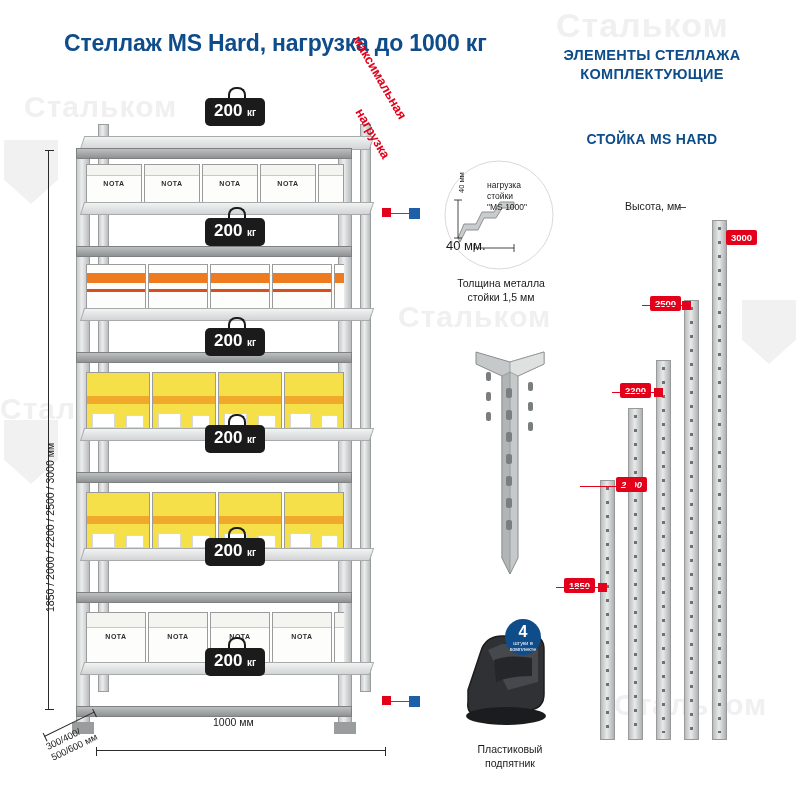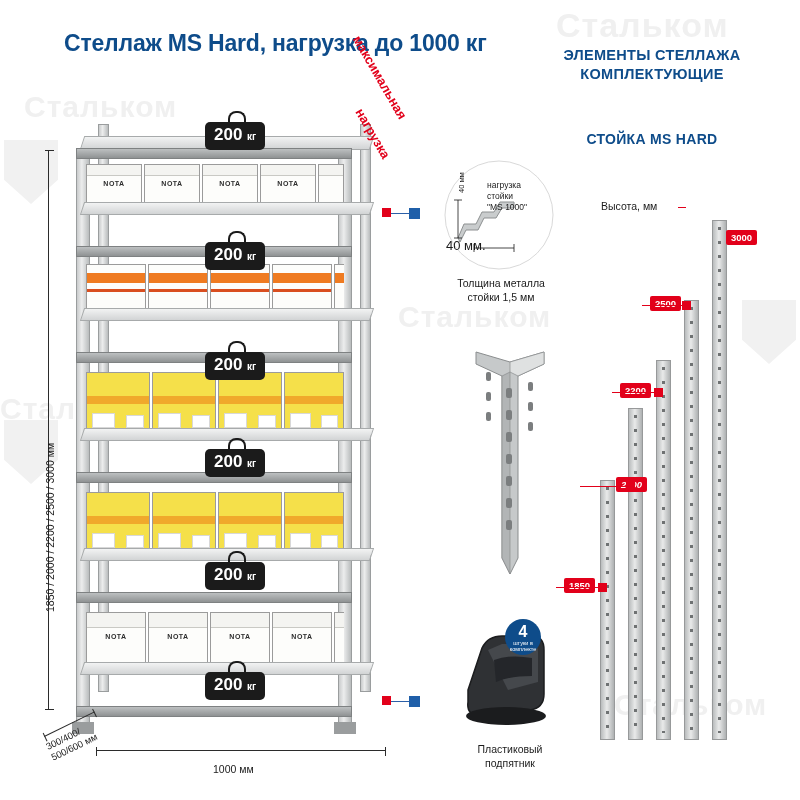--- a/index.html
+++ b/index.html
@@ -58,21 +58,20 @@
   .bx.yellow{background:#f5e04a;}
   .bx.yellow .stripe{position:absolute;left:0;right:0;top:40%;height:14%;background:#f0a92b;}
   .bx.yellow .lab{position:absolute;left:8%;bottom:6%;width:34%;height:22%;background:#fff;border:1px solid #d8d8d8;}
   .bx.yellow .lab2{position:absolute;right:8%;bottom:6%;width:26%;height:18%;background:#fff;border:1px solid #d8d8d8;}
 
   
   .badge{
     position:absolute;background:#1b1b1b;color:#fff;border-radius:5px;
     padding:4px 9px 5px 9px;font-weight:bold;font-size:17px;line-height:17px;
     white-space:nowrap;
-    margin-top:24px;
   }
   .badge span.u{font-size:10px;font-weight:bold;}
   .badge:before{
     content:"";position:absolute;left:50%;top:-11px;width:14px;height:13px;
     margin-left:-7px;border:2.5px solid #1b1b1b;border-bottom:none;
     border-radius:8px 8px 0 0;
   }
 
   
   .stamp{
@@ -152,21 +151,21 @@
     background:linear-gradient(90deg,#b9bcbd,#e9eaea 45%,#aeb1b2);
     border:1px solid #97999a;
   }
   .vpost .holes{position:absolute;left:50%;top:6px;bottom:6px;width:3px;margin-left:-1.5px;
     background-image:repeating-linear-gradient(#6f7273 0 3px,transparent 3px 14px);}
   .hlabel{
     position:absolute;background:#e2001a;color:#fff;font-size:9.5px;font-weight:bold;
     padding:2px 5px;border-radius:2px;white-space:nowrap;
   }
   .hline{position:absolute;height:1px;background:#e2001a;}
-  .heightcap{position:absolute;left:560px;top:200px;font-size:10.5px;color:#1b1b1b;padding-left:41px;}
+  .heightcap{position:absolute;left:584px;top:200px;font-size:10.5px;color:#1b1b1b;padding-left:41px;}
 </style>
 </head>
 <body>
 
 <div>
   <div class="wm-shield" style="left:4px;top:140px;"></div>
   <div class="wm-shield" style="left:4px;top:420px;"></div>
   <div class="wm-shield" style="left:742px;top:300px;"></div>
   <div class="wm big" style="left:556px;top:6px;">Стальком</div>
   <div class="wm" style="left:24px;top:90px;">Стальком</div>
@@ -352,21 +351,21 @@
 
 <div class="stamp">
   <div class="w1">максимальная</div>
   <div class="w2">нагрузка</div>
 </div>
 
 <div class="dimv" style="left:48px;top:150px;height:560px;"></div>
 <div class="dimlabel-v" style="left:44px;top:612px;">1850 / 2000 / 2200 / 2500 / 3000 мм</div>
 
 <div class="dimh" style="left:96px;top:750px;width:290px;"></div>
-<div class="dimlabel-h" style="left:213px;top:763px;">1000 мм</div>
+<div class="dimlabel-h" style="left:213px;top:716px;">1000 мм</div>
 
 <div class="dimh" style="left:44px;top:736px;width:56px;transform:rotate(-26deg);transform-origin:left top;"></div>
 <div class="depthlabel" style="left:44px;top:742px;">
   <div>300/400/</div>
   <div>500/600 мм</div>
 </div>
 
 <div class="sqred" style="left:382px;top:208px;"></div>
 <div class="callout-line" style="left:391px;top:213px;width:18px;"></div>
 <div class="sqblue" style="left:409px;top:208px;"></div>

